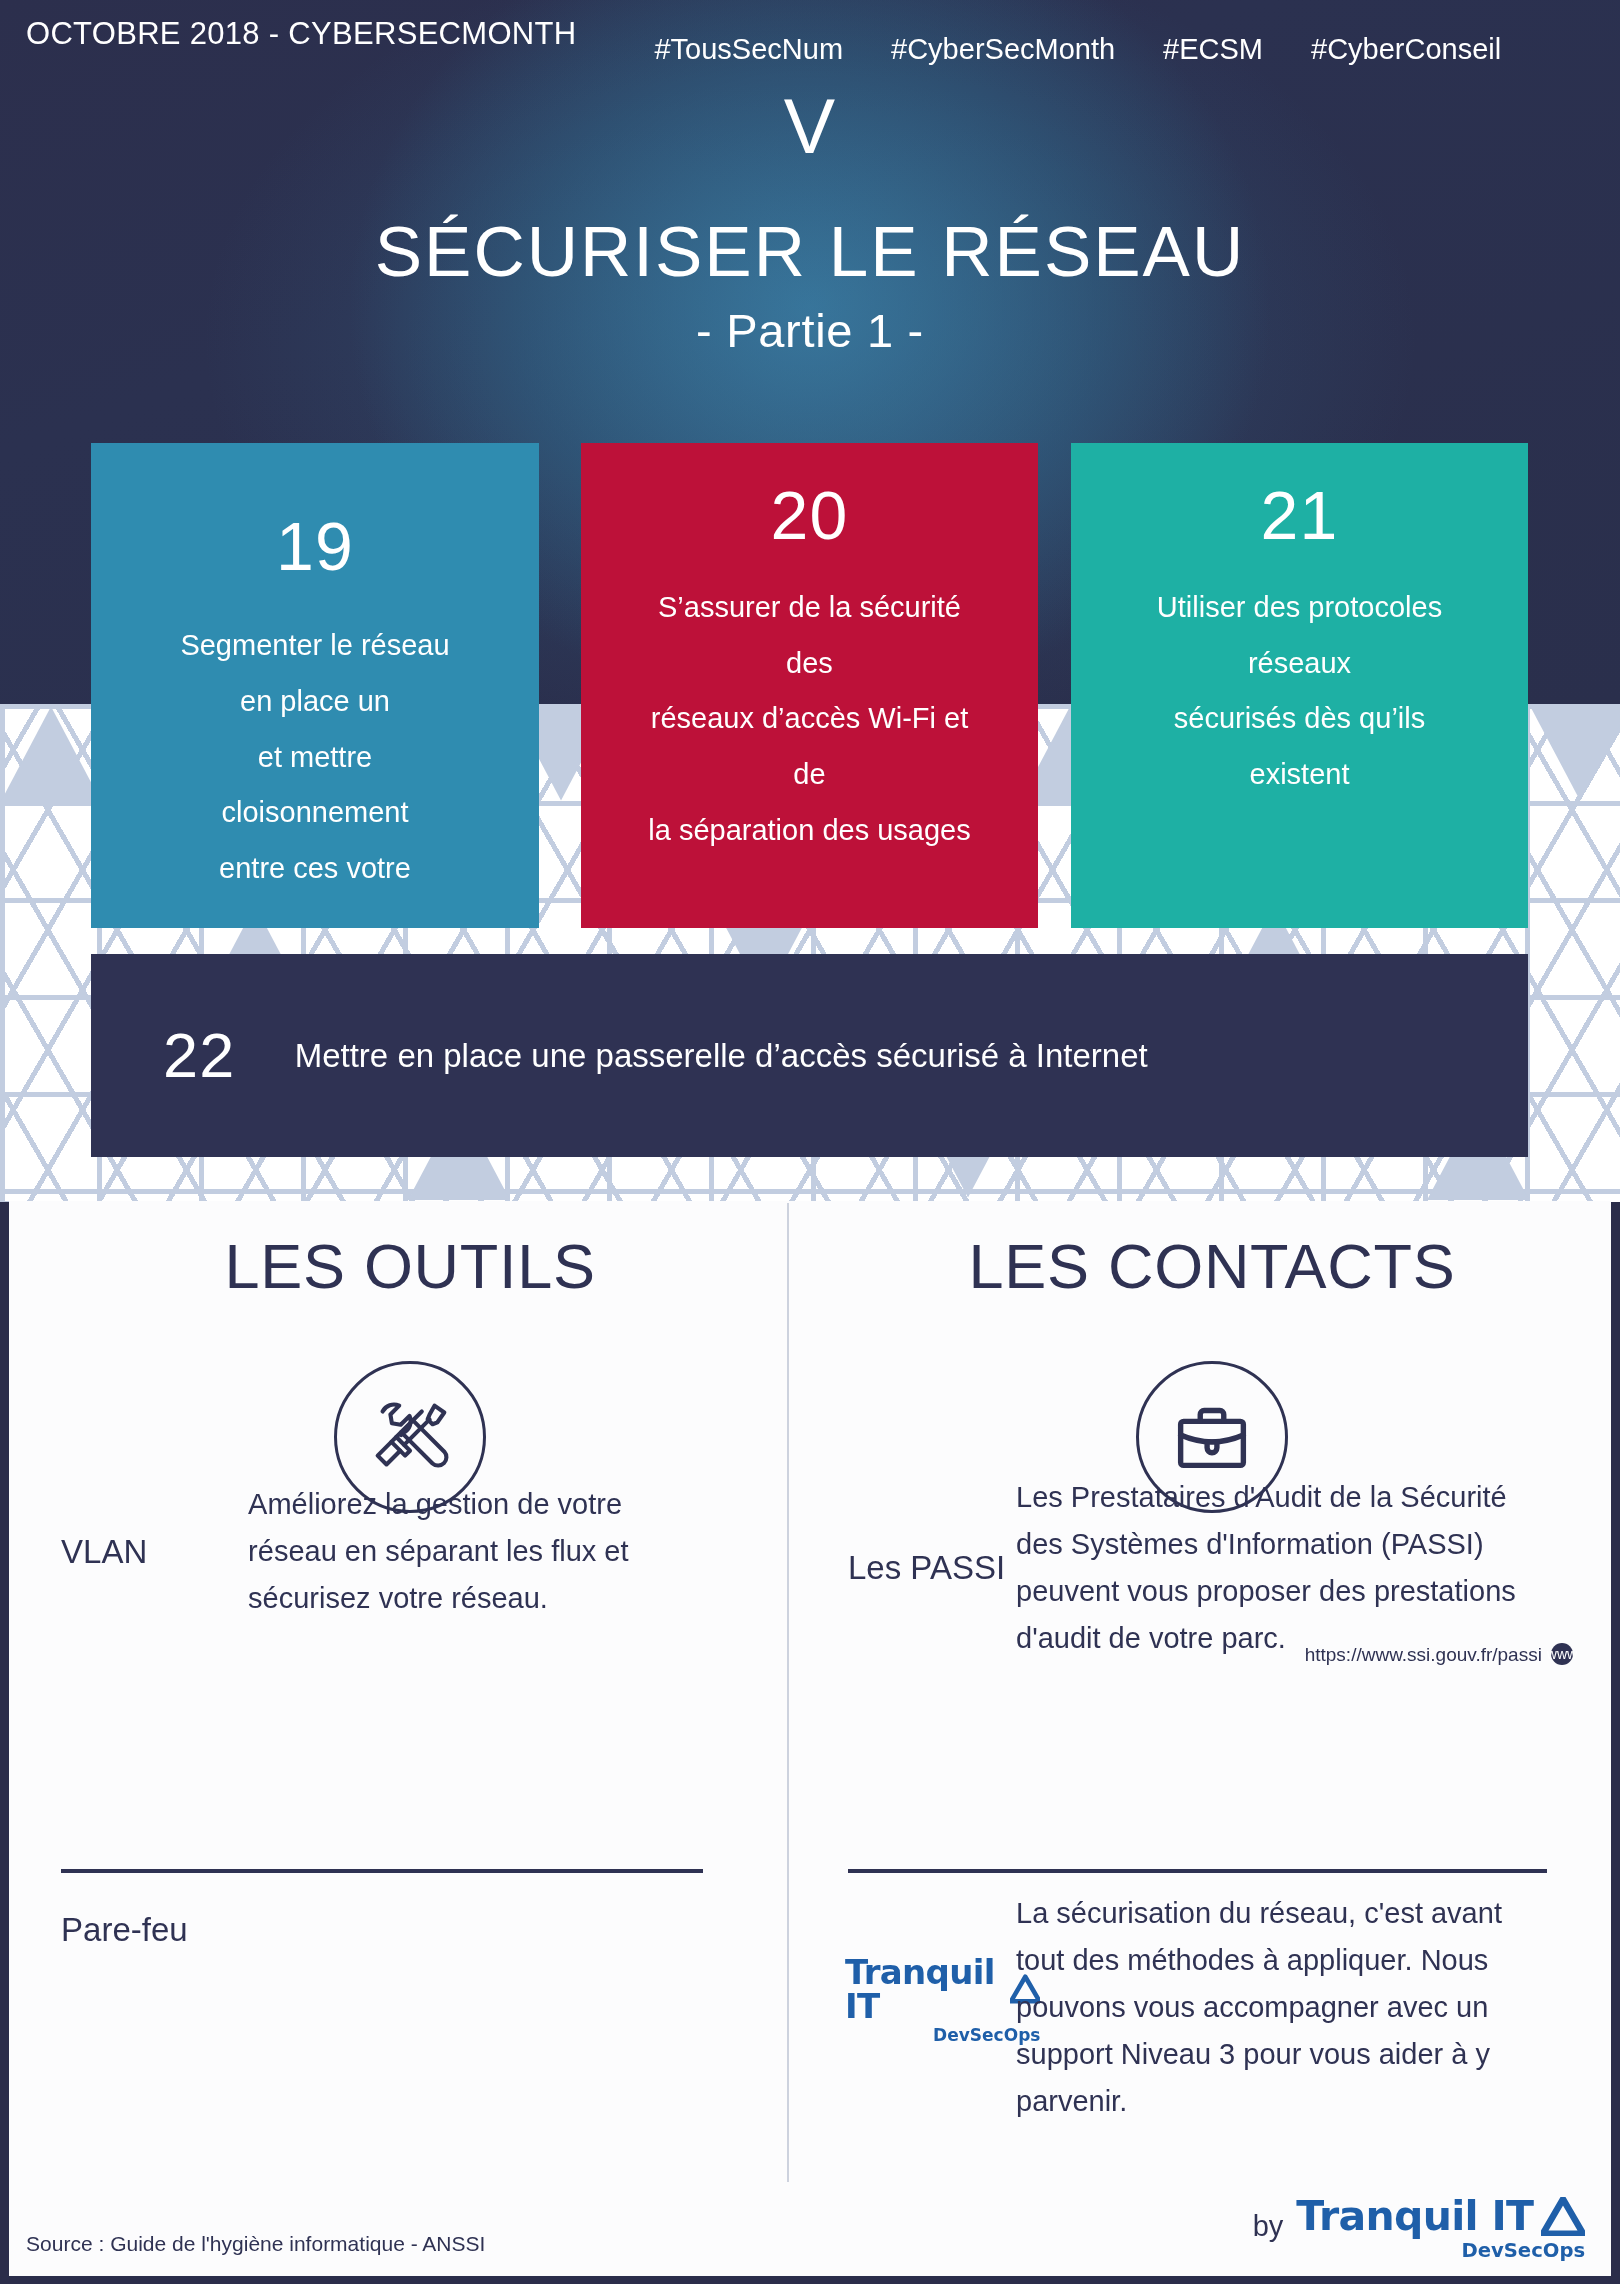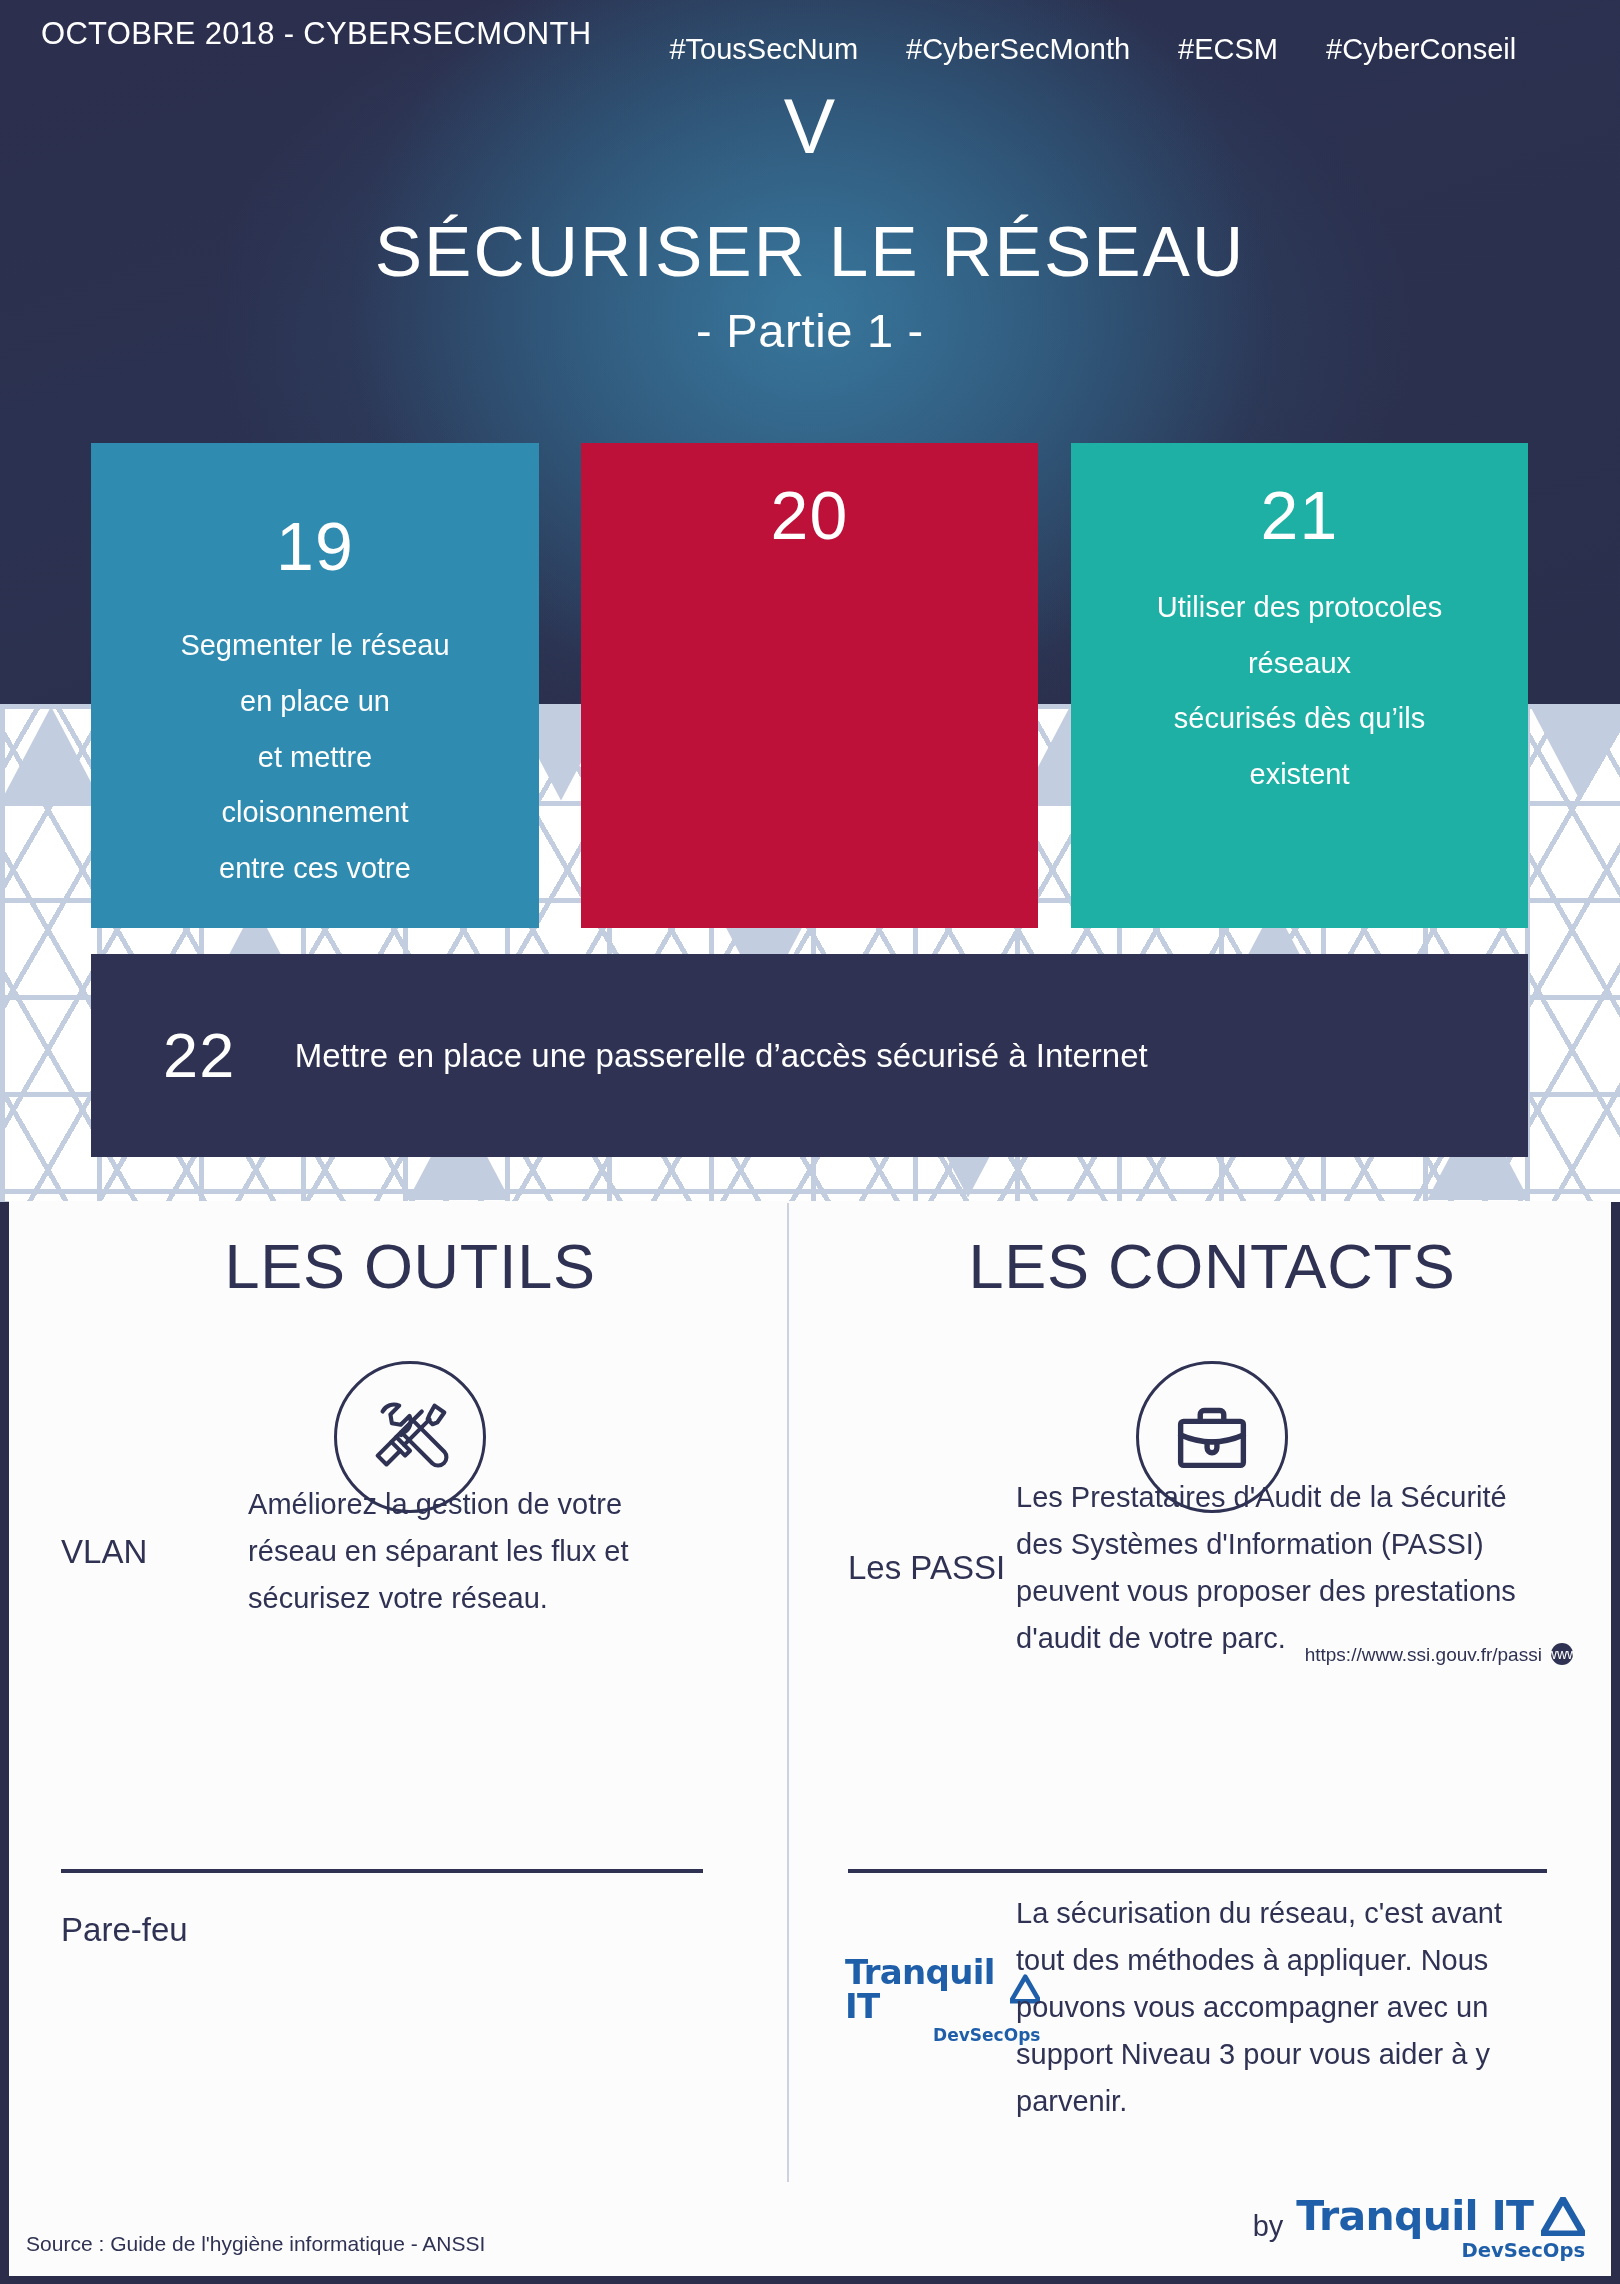--- a/index.html
+++ b/index.html
@@ -18,21 +18,21 @@
     background:
       radial-gradient(ellipse 640px 562px at 810px 307px, rgba(54,116,153,.92) 0%, rgba(45,92,126,.55) 45%, rgba(40,60,92,0) 72%),
       linear-gradient(160deg,#2c2f4d 0%, #2b3150 35%, #2a2f4c 100%);
     overflow:hidden;
   }
   .hero::after{
     content:"";position:absolute;inset:0;
     background:radial-gradient(ellipse 980px 653px at 810px 340px, rgba(60,128,168,.38) 0%, rgba(60,128,168,0) 62%);
   }
   .hero-top{
-    position:absolute;left:15px;top:0;width:1310px;height:68px;
+    position:absolute;left:0;top:0;width:1310px;height:68px;
     display:flex;align-items:center;z-index:3;
   }
   .month-label{
     margin-left:26px;color:#fff;font-size:31px;letter-spacing:0.3px;white-space:nowrap;
   }
   .tags{display:flex;align-items:center;margin-left:78px;}
   .tag{color:#fff;font-size:29px;margin-right:48px;white-space:nowrap;margin-top:30px;}
   .tag:last-child{margin-right:0;}
 
   .roman{
@@ -311,20 +311,27 @@
       <div class="txt">
         <div>Segmenter le réseau</div>
         <div>en place un</div>
         <div>et mettre</div>
         <div>cloisonnement</div>
         <div>entre ces votre</div>
       </div>
     </div>
     <div class="card" id="card-20">
       <div class="num">20</div>
+      <div class="txt">
+        <div>S’assurer de la sécurité</div>
+        <div>des</div>
+        <div>réseaux d’accès Wi-Fi et</div>
+        <div>de</div>
+        <div>la séparation des usages</div>
+      </div>
     </div>
     <div class="card" id="card-21">
       <div class="num">21</div>
       <div class="txt">
         <div>Utiliser des protocoles</div>
         <div>réseaux</div>
         <div>sécurisés dès qu’ils</div>
         <div>existent</div>
       </div>
     </div>

